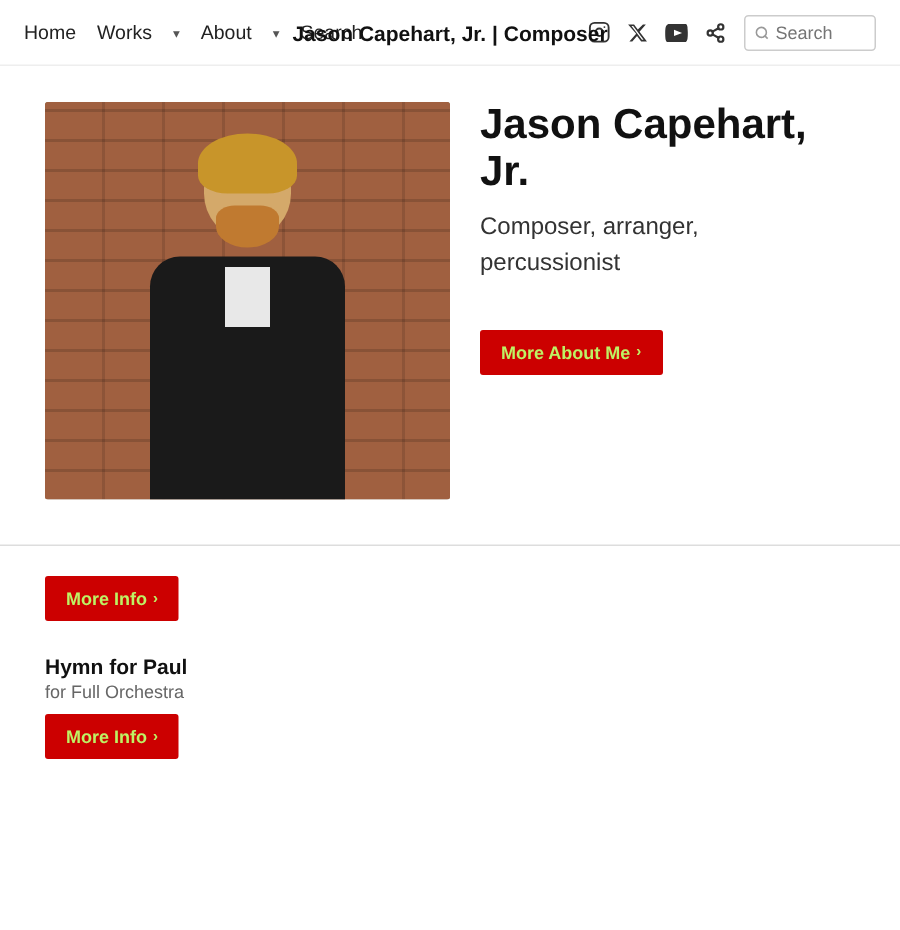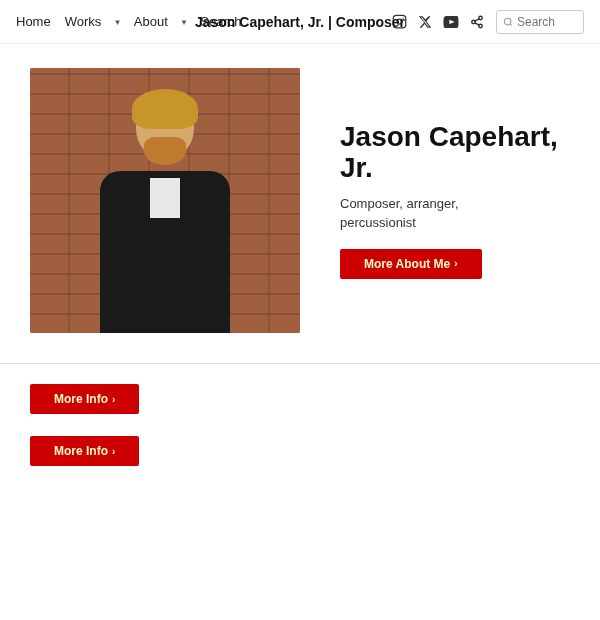--- a/index.html
+++ b/index.html
@@ -88,23 +88,22 @@
       background: transparent;
     }
     .chevron-small {
       font-size: 9px;
       color: #555;
     }
 
     
     .hero {
       display: flex;
-      align-items: center;
       padding: 24px 30px 30px 30px;
-      gap: 40px;
+      gap: 20px;
     }
     .hero-image-wrap {
       flex-shrink: 0;
       width: 270px;
       height: 265px;
       overflow: hidden;
       border-radius: 2px;
     }
     .hero-photo {
       width: 270px;
@@ -215,34 +214,34 @@
       flex: 1;
     }
     .hero-name {
       font-size: 28px;
       font-weight: 800;
       color: #111;
       line-height: 1.1;
       margin-bottom: 10px;
     }
     .hero-subtitle {
-      font-size: 13px;
+      font-size: 16px;
       color: #333;
       line-height: 1.5;
-      margin-bottom: 16px;
+      margin-bottom: 32px;
     }
     .btn-red {
       display: inline-flex;
       align-items: center;
       gap: 4px;
       background: #cc0000;
-      color: #fef9c3;
+      color: #bef264;
       font-size: 12px;
       font-weight: 600;
-      padding: 8px 24px;
+      padding: 8px 14px;
       border-radius: 2px;
       cursor: pointer;
       text-decoration: none;
       border: none;
     }
     .btn-chevron {
       font-size: 10px;
     }
 
     
@@ -368,18 +367,20 @@
 <section class="latest-works">
 
   <div class="work-item">
     <button class="btn-red">
       <span>More Info</span>
       <span class="btn-chevron">›</span>
     </button>
   </div>
 
   <div class="work-item">
+    <div class="work-title">Hymn for Paul</div>
+    <div class="work-subtitle">for Full Orchestra</div>
     <button class="btn-red">
       <span>More Info</span>
       <span class="btn-chevron">›</span>
     </button>
   </div>
 </section>
 
 </body></html>

